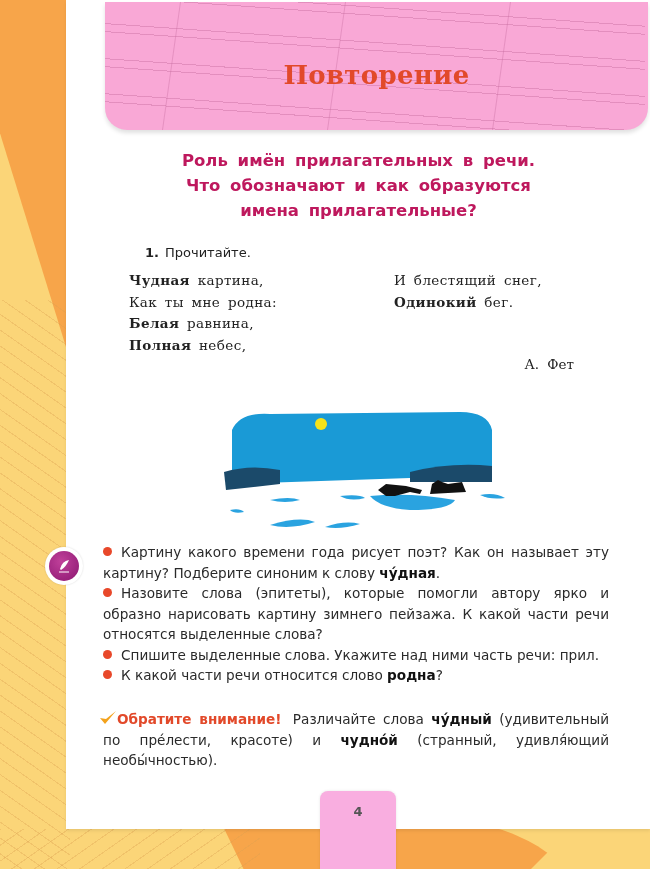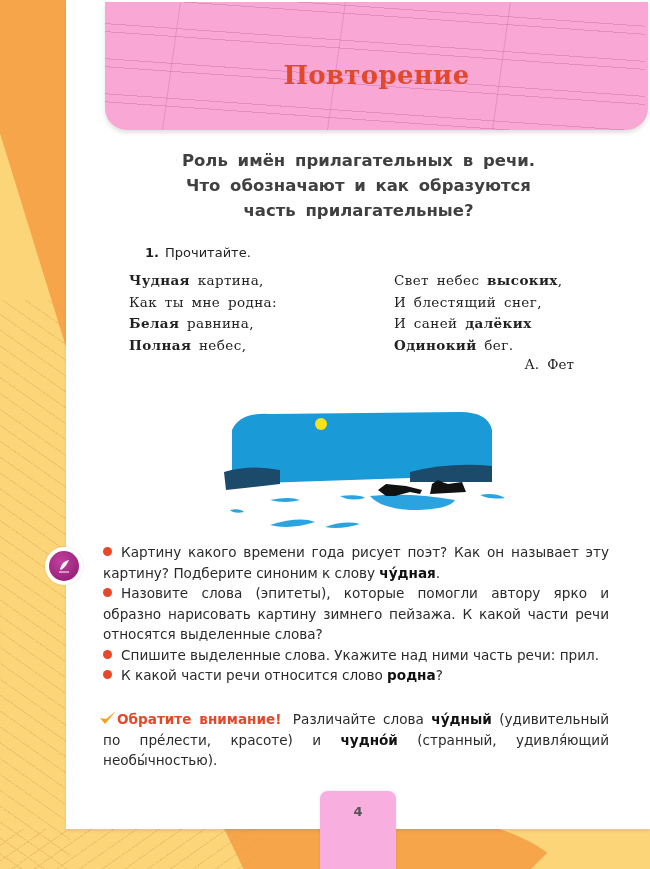--- a/index.html
+++ b/index.html
@@ -48,21 +48,21 @@
       position: absolute; top: 0; width: 1px; height: 140px;
       background: rgba(200,110,160,0.4); transform: rotate(8deg); transform-origin: top;
     }
     .header-title {
       position: absolute; left: 0; right: 0; top: 58px; text-align: center;
       font-family: "DejaVu Serif", serif; font-weight: bold; font-size: 26px;
       color: #e2492a; letter-spacing: 0.3px;
     }
     .subtitle {
       position: absolute; left: 105px; width: 507px; top: 148px; text-align: center;
-      color: #404040; font-weight: bold; font-size: 16.5px; line-height: 25px;
+      color: #be185d; font-weight: bold; font-size: 16.5px; line-height: 25px;
       word-spacing: 4px;
     }
     .exercise {
       position: absolute; left: 129px; top: 245px; font-size: 13px; color: #222; margin-left: 16px;
     }
     .exercise b { margin-right: 6px; }
     .poem {
       position: absolute; top: 270px; font-family: "DejaVu Serif", serif;
       font-size: 13.5px; line-height: 21.5px; color: #222; letter-spacing: 0.4px; word-spacing: 3px;
     }
@@ -127,38 +127,36 @@
   <div class="ruling"></div>
   <div class="vline" style="left:75px"></div>
   <div class="vline" style="left:240px"></div>
   <div class="vline" style="left:405px"></div>
   <div class="header-title">Повторение</div>
 </div>
 
 <div class="subtitle">
   <div>Роль имён прилагательных в речи.</div>
   <div>Что обозначают и как образуются</div>
-  <div>часть прилагательные?</div>
+  <div>имена прилагательные?</div>
 </div>
 
 <div class="exercise">
   <b>1.</b><span>Прочитайте.</span>
 </div>
 
 <div class="poem left">
   <div><b>Чудная</b><span> картина,</span></div>
   <div><b></b><span>Как ты мне родна:</span></div>
   <div><b>Белая</b><span> равнина,</span></div>
   <div><b>Полная</b><span> небес,</span></div>
 </div>
 
 <div class="poem right">
-  <div><span>Свет небес </span><b>высоких</b><span>,</span></div>
   <div><span>И блестящий снег,</span><b></b><span></span></div>
-  <div><span>И саней </span><b>далёких</b><span></span></div>
   <div><span></span><b>Одинокий</b><span> бег.</span></div>
 </div>
 
 <div class="author">А. Фет</div>
 
 <svg class="illustration" viewBox="0 0 295 130">
   <path d="M22 30 Q30 12 60 14 L250 12 Q278 12 282 30 L282 80 Q240 70 200 78 L22 84 Z" fill="#1a9ad6"></path>
   <path d="M14 72 Q40 64 70 70 L70 84 L16 90 Z" fill="#1b4a6a"></path>
   <path d="M200 72 Q240 62 282 66 L282 82 L200 82 Z" fill="#1b4a6a"></path>
   <circle cx="111" cy="24" r="6" fill="#f5e21a"></circle>

